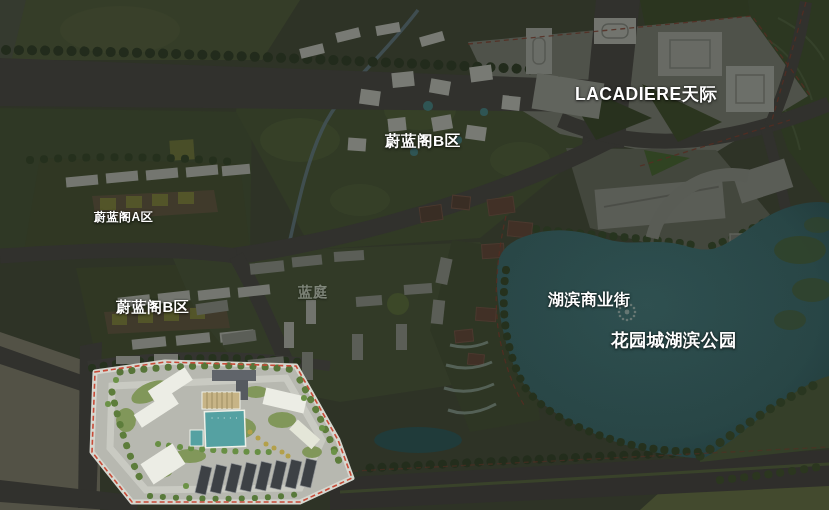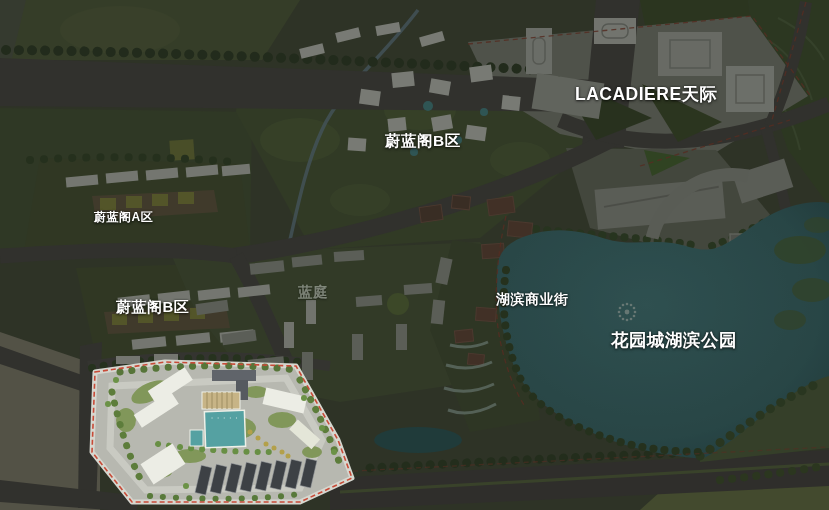--- a/index.html
+++ b/index.html
@@ -303,16 +303,16 @@
     <polygon points="95,372 165,362 296,366 338,440 352,478 300,502 132,502 92,452" fill="none" stroke="#c84b38" stroke-width="1.6" stroke-dasharray="5 3"></polygon>
   </g>
 </svg>
 
 <div>
   <div class="map-label" style="left:575px;top:86px;font-size:17.5px;">LACADIERE天际</div>
   <div class="map-label" style="left:385px;top:133px;font-size:15.5px;">蔚蓝阁B区</div>
   <div class="map-label" style="left:94px;top:211px;font-size:12px;">蔚蓝阁A区</div>
   <div class="map-label" style="left:116px;top:299px;font-size:15px;">蔚蓝阁B区</div>
   <div class="map-label faint" style="left:298px;top:285px;font-size:14.5px;">蓝庭</div>
-  <div class="map-label" style="left:496px;top:292px;font-size:14px;">湖滨商业街</div>
+  <div class="map-label" style="left:548px;top:292px;font-size:16px;">湖滨商业街</div>
   <div class="map-label" style="left:611px;top:332px;font-size:17.5px;">花园城湖滨公园</div>
 </div>
 </div>
 
 </body></html>

